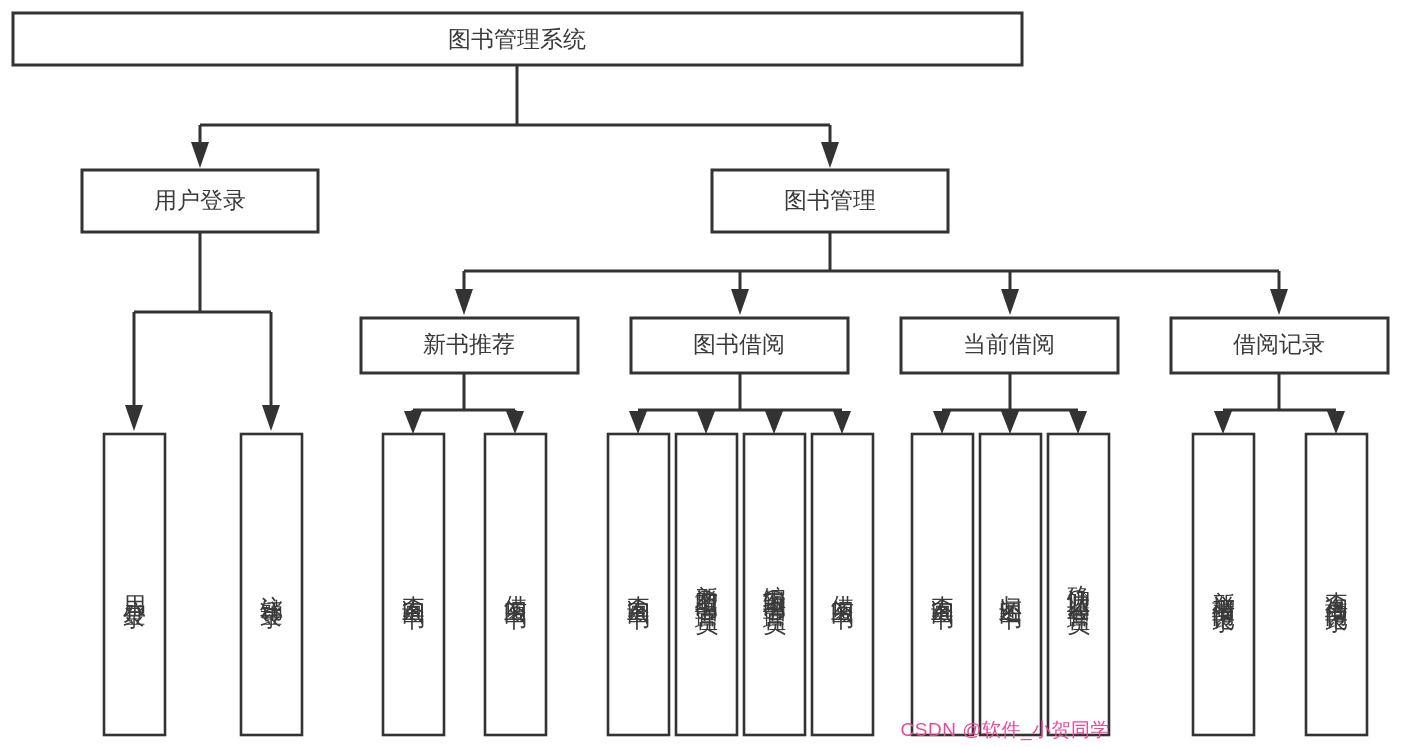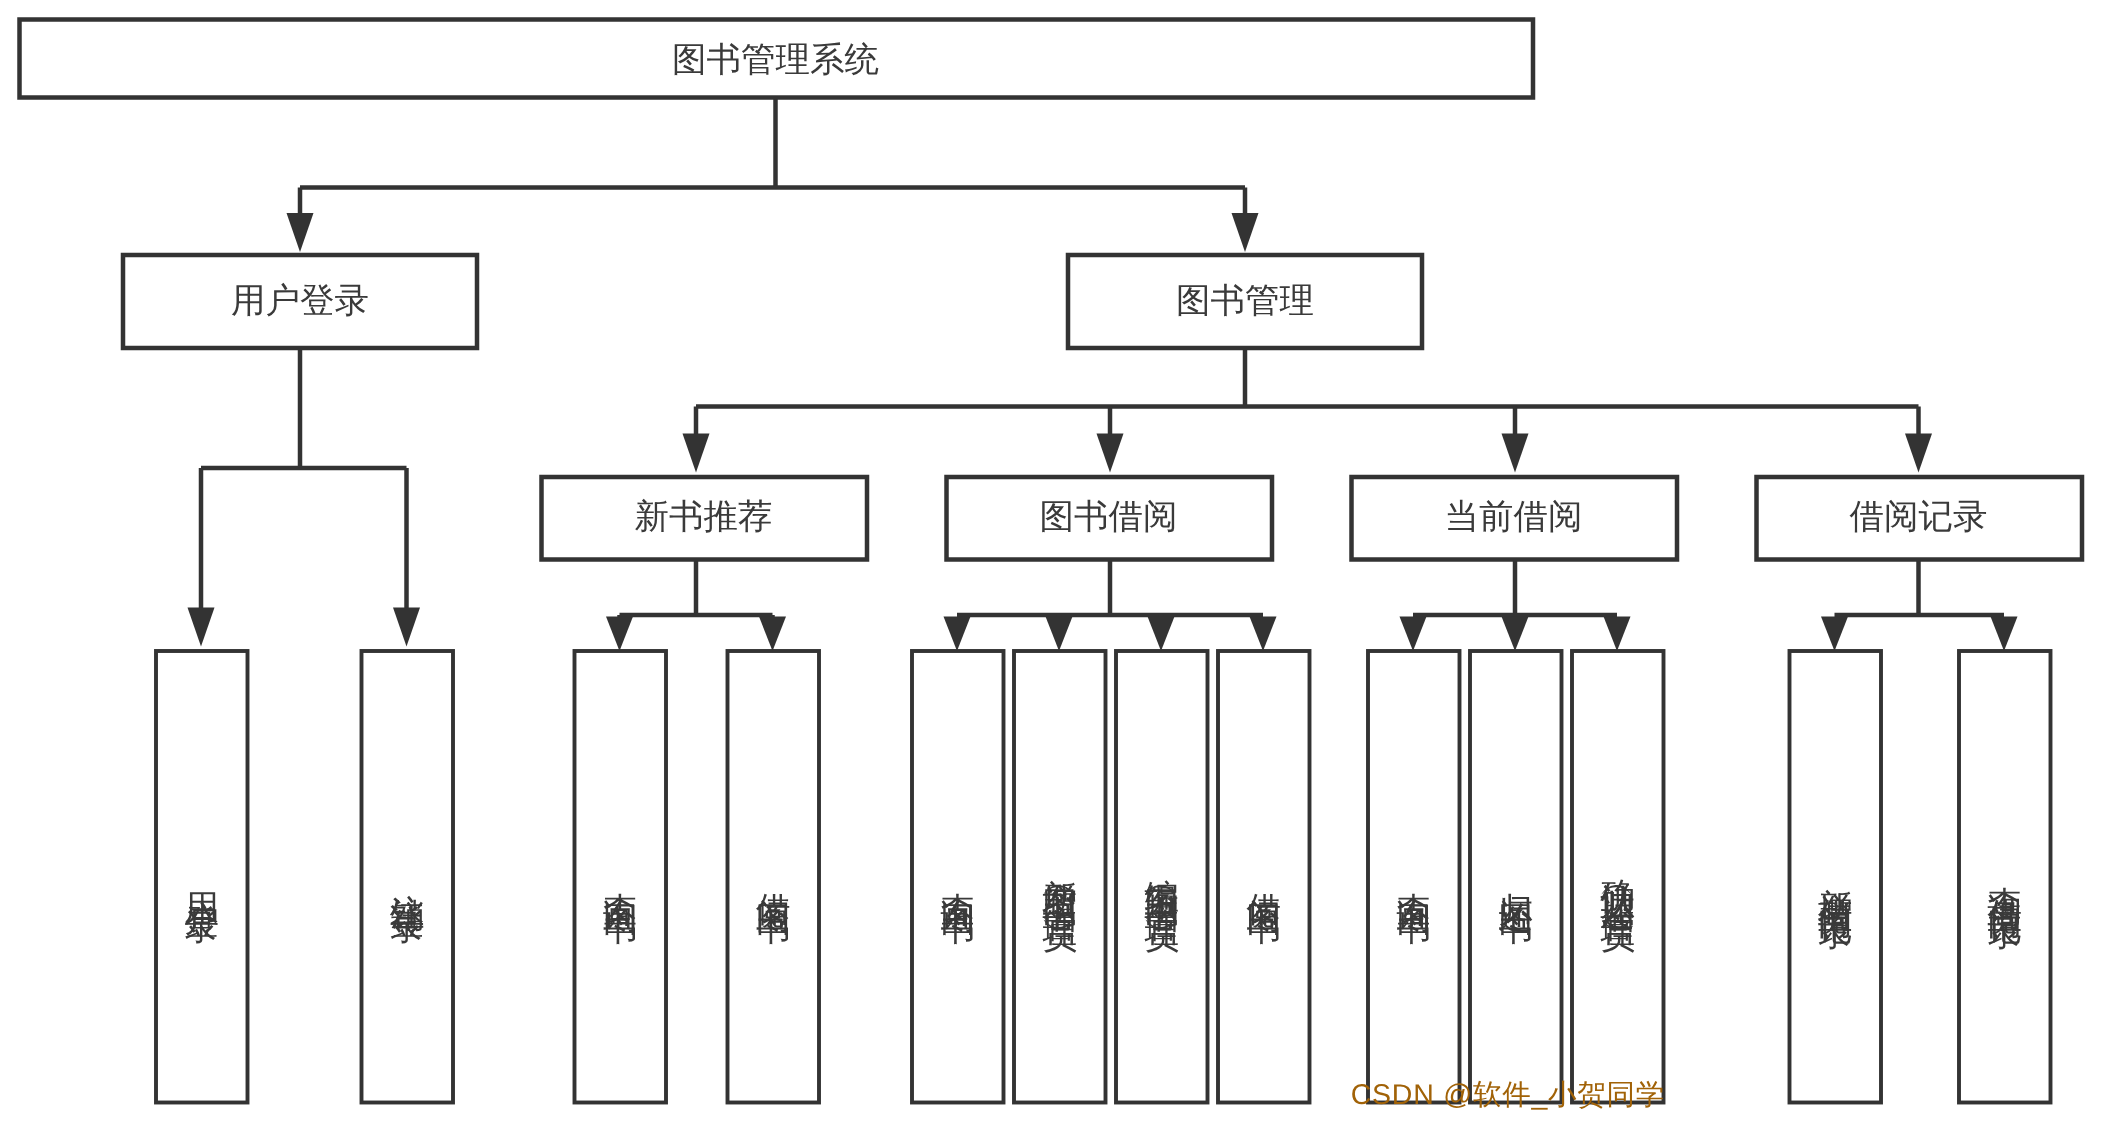--- a/index.html
+++ b/index.html
@@ -71,21 +71,21 @@
     justify-content: center;
     pointer-events: none;
     white-space: nowrap;
   }
   .watermark {
     position: absolute;
     right: 8px;
     bottom: 4px;
     font-family: "Liberation Sans", "DejaVu Sans", sans-serif;
     font-size: 19px;
-    color: #a16207;
+    color: #ec4899;
     letter-spacing: 0.5px;
     white-space: nowrap;
     text-align: right;
   }
 </style>
 </head>
 <body>
 
 <div id="diagram-root">
 

